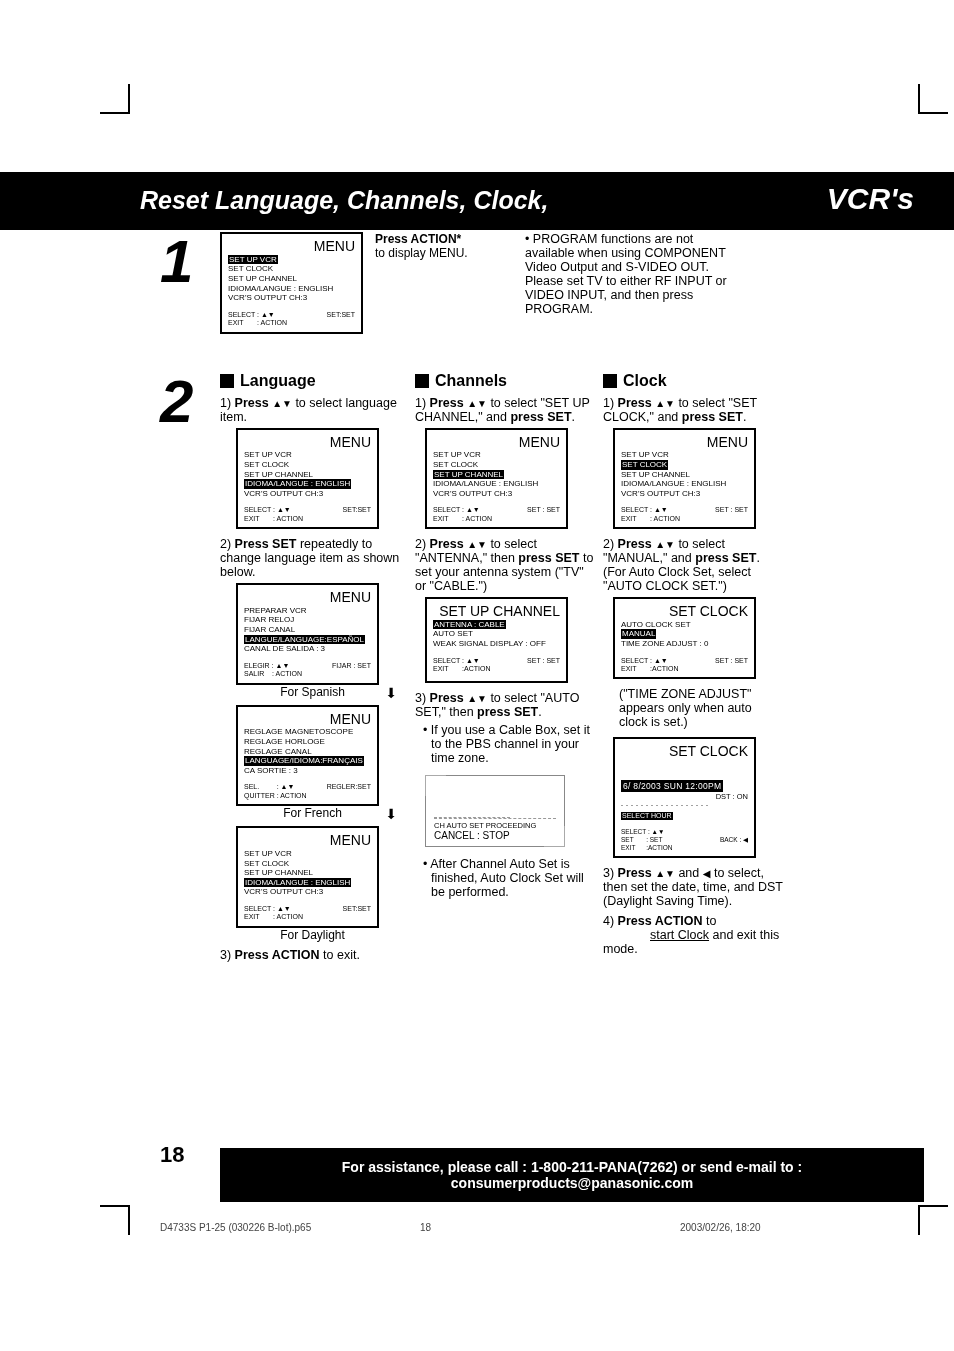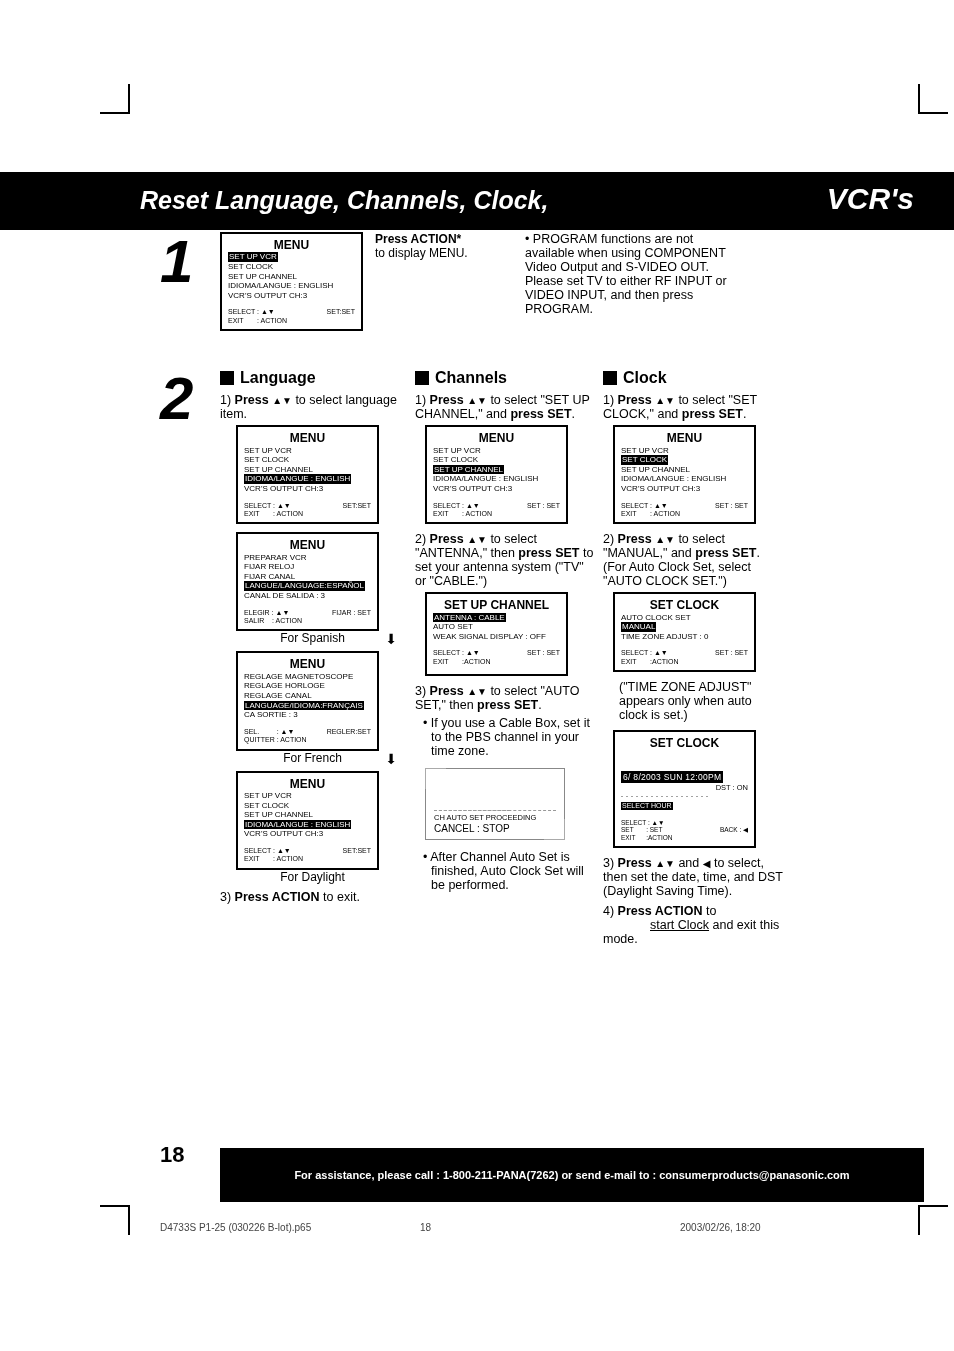--- a/index.html
+++ b/index.html
@@ -17,21 +17,21 @@
   .title-bar { position: absolute; top: 172px; left: 0; right: 0; background: #000; color: #fff; padding: 10px 40px 14px 140px; display: flex; justify-content: space-between; align-items: baseline; }
   .title-main { font-size: 25px; font-weight: bold; font-style: italic; }
   .title-right { font-size: 30px; font-weight: bold; font-style: italic; }
 
   .content { position: absolute; top: 232px; left: 160px; right: 30px; }
 
   .row1, .row2 { display: flex; }
   .bignum { font-size: 60px; font-weight: bold; font-style: italic; width: 60px; line-height: 1; }
 
   .screen { border: 2px solid #000; font-family: Arial, sans-serif; font-size: 8px; line-height: 1.2; width: 143px; background: #fff; padding: 4px 6px 4px 6px; margin-bottom: 8px; }
-  .screen-title { text-align: center; font-size: 12px; font-weight: bold; }
+  .screen-title { text-align: right; font-size: 14px; }
   .hl { background: #000; color: #fff; display: inline-block; padding: 0 1px; }
   .screen-footer { display: flex; justify-content: space-between; font-size: 7px; margin-top: 8px; }
   .screen-footer-sm { font-size: 6.5px; }
 
   .screen-transparent { border: 1px solid #888; background: #fff; font-size: 8px; line-height: 1.3; width: 140px; padding: 12px 8px 4px 8px; position: relative; }
   .screen-transparent::before, .screen-transparent::after { content: ""; position: absolute; width: 20px; height: 20px; border: 1px solid #aaa; }
   .screen-transparent::before { left: -1px; top: -1px; border-right: none; border-bottom: none; }
   .screen-transparent::after { right: -1px; bottom: -1px; border-left: none; border-top: none; }
 
   .step1-text { font-size: 12px; margin-left: 12px; width: 130px; }
@@ -42,21 +42,21 @@
 
   .col { width: 200px; font-size: 12.5px; margin-right: 0px; }
   .col p { margin-bottom: 4px; }
   .col .indent { padding-left: 16px; }
   .tri { font-size: 10px; }
 
   .down-arrow-label { text-align: center; font-size: 12px; margin: -2px 0 6px 0; position: relative; }
   .down-arrow-label::after { content: "⬇"; position: absolute; right: 8px; font-size: 14px; }
   .no-arrow::after { content: ""; }
 
-  .assist-bar { position: absolute; top: 1148px; left: 220px; right: 30px; background: #000; color: #fff; font-size: 11px; font-weight: bold; padding: 21px 10px; text-align: center; }
+  .assist-bar { position: absolute; top: 1148px; left: 220px; right: 30px; background: #000; color: #fff; font-size: 14px; font-weight: bold; padding: 11px 10px; text-align: center; }
   .page-num { position: absolute; top: 1142px; left: 160px; font-size: 22px; font-weight: bold; }
 
   .print-info { position: absolute; top: 1222px; left: 160px; right: 40px; font-size: 10px; color: #444; display: flex; }
   .print-info span:nth-child(1){ width: 260px; }
   .print-info span:nth-child(2){ width: 260px; }
 
   .ul { text-decoration: underline; margin-left: 47px; }
   b { font-weight: bold; }
 </style>
 </head>
@@ -112,20 +112,21 @@
           <div>SET CLOCK</div>
           <div>SET UP CHANNEL</div>
           <div><span class="hl">IDIOMA/LANGUE : ENGLISH</span></div>
           <div>VCR'S OUTPUT CH:3</div>
           <div class="screen-footer">
             <span style="white-space:pre">SELECT : ▲▼
 EXIT       : ACTION</span>
             <span style="align-self:flex-start">SET:SET</span>
           </div>
         </div>
+      <p><span>2) </span><b>Press SET</b><span> repeatedly to change language item as shown below.</span></p>
       <div class="screen" style="margin-left:16px;margin-bottom:2px">
           <div class="screen-title">MENU</div>
           <div>PREPARAR VCR</div>
           <div>FIJAR RELOJ</div>
           <div>FIJAR CANAL</div>
           <div><span class="hl">LANGUE/LANGUAGE:ESPAÑOL</span></div>
           <div>CANAL DE SALIDA : 3</div>
           <div class="screen-footer">
             <span style="white-space:pre">ELEGIR : ▲▼
 SALIR    : ACTION</span>

